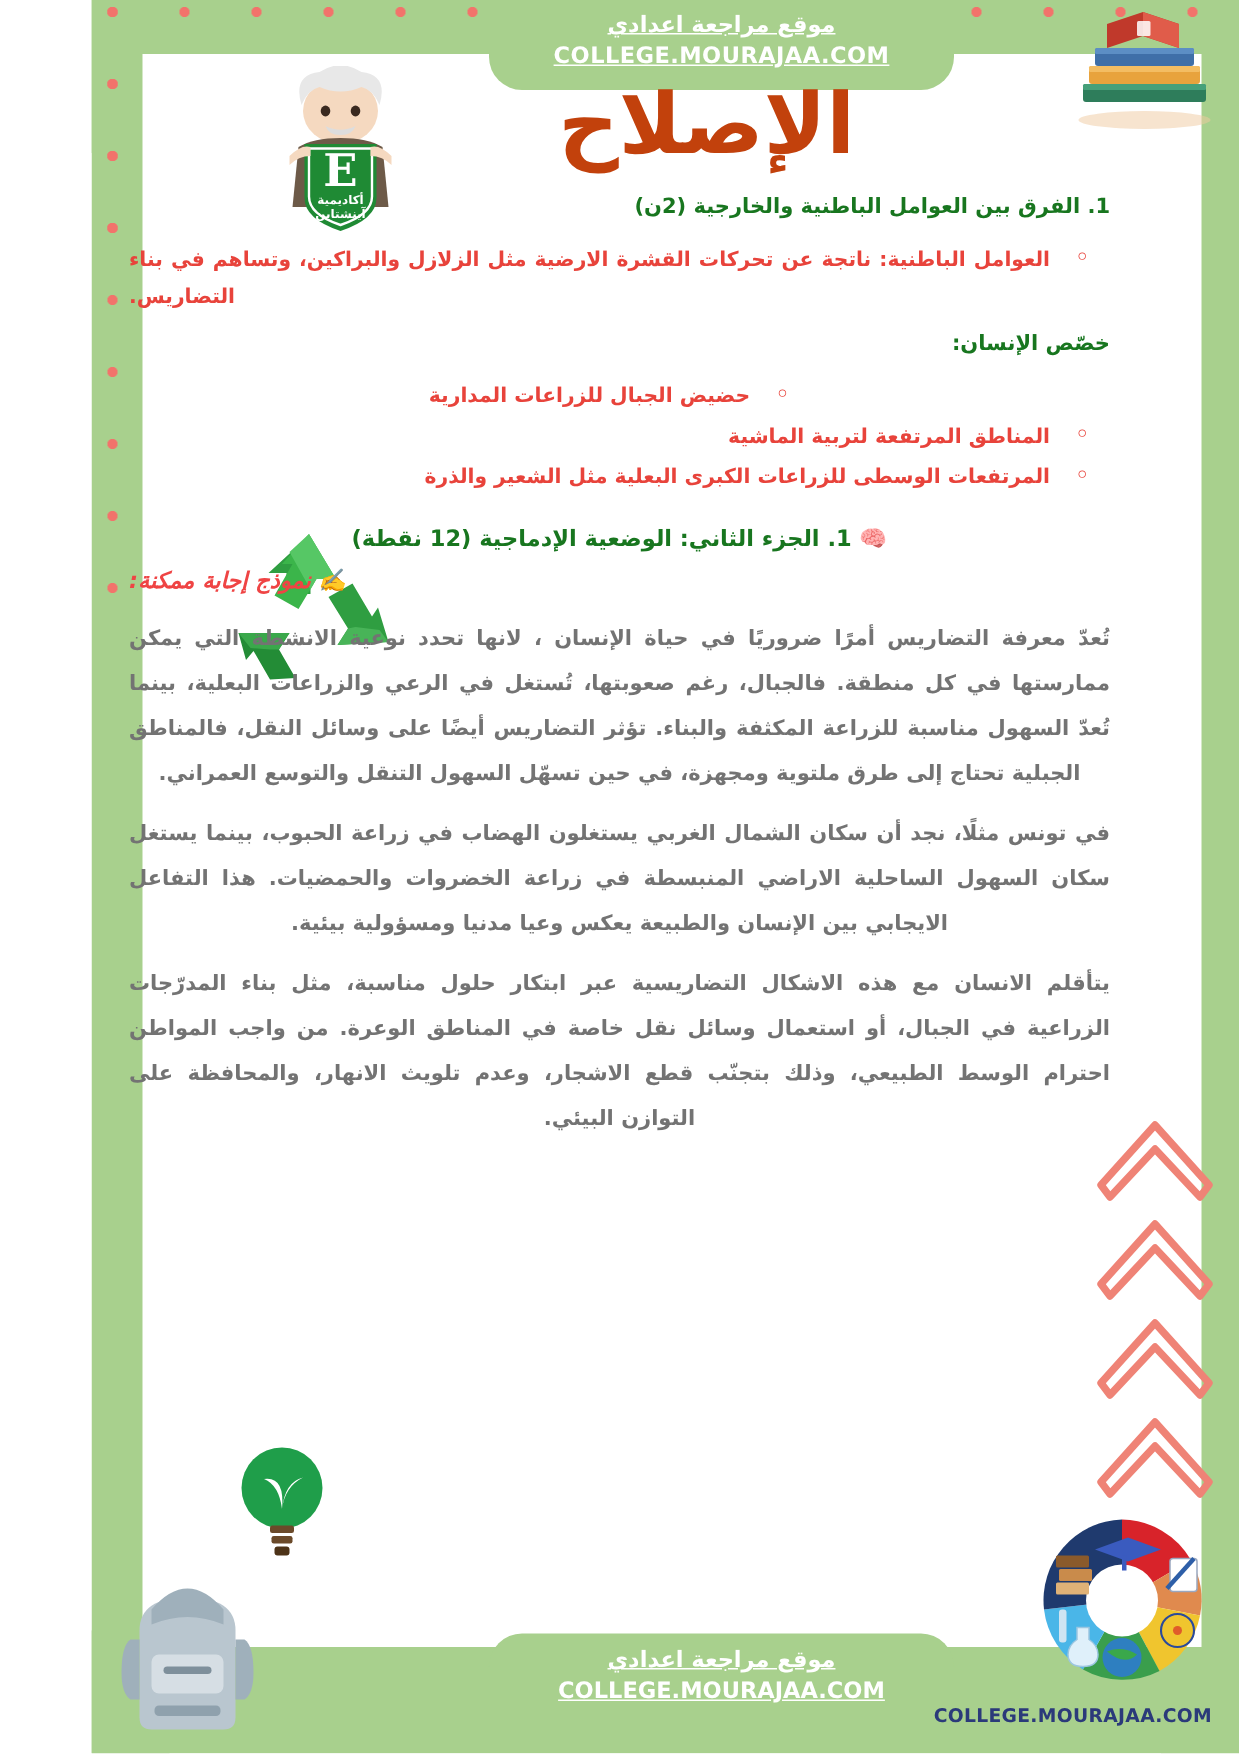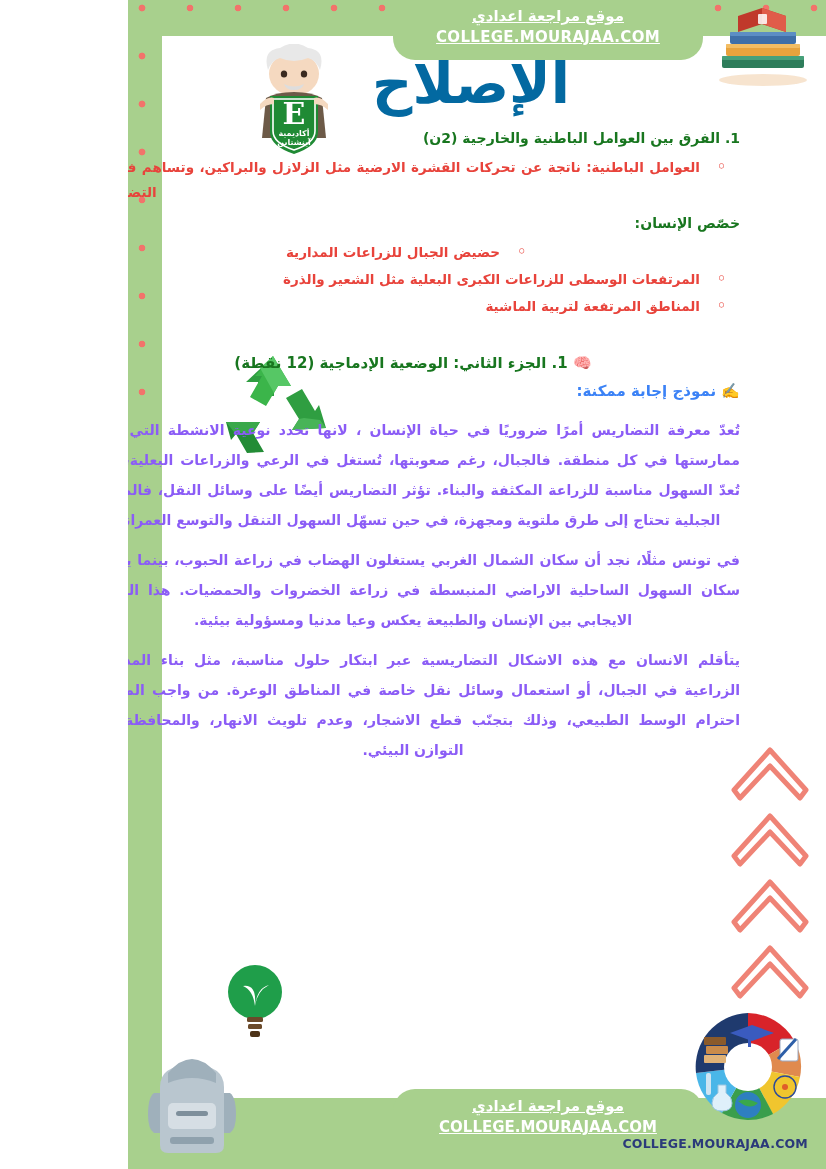--- a/index.html
+++ b/index.html
@@ -7,21 +7,21 @@
     margin: 0;
     padding: 0;
     background: #ffffff;
   }
   body {
     font-family: "DejaVu Sans", "Liberation Sans", sans-serif;
   }
 
   .page {
     position: relative;
-    width: 698px;
+    width: 765px;
     height: 1169px;
     overflow: hidden;
     background: #ffffff;
   }
 
   
   .frame-top {
     position: absolute;
     left: 0; top: 0;
     width: 826px; height: 102px;
@@ -125,21 +125,21 @@
     text-decoration: underline;
     line-height: 22px;
   }
 
   
   .title {
     position: absolute;
     right: 256px; top: 52px;
     font-size: 56px;
     font-weight: bold;
-    color: #0369a1;
+    color: #c2410c;
     line-height: 64px;
     white-space: nowrap;
   }
 
   
   .einstein {
     position: absolute;
     left: 118px; top: 44px;
     width: 96px; height: 112px;
   }
@@ -155,21 +155,21 @@
   .q-line {
     color: #18761f;
     font-weight: bold;
     font-size: 14px;
     line-height: 21px;
     margin: 0 0 6px 0;
   }
   .q-line.center { }
   .bullets {
     list-style: none;
-    margin: 0 0 8px 0;
+    margin: 12px 0 8px 0;
     padding: 0 26px 0 0;
   }
   .bullets li {
     position: relative;
     color: #e8433b;
     font-weight: bold;
     font-size: 13.5px;
     line-height: 25px;
     text-align: justify;
     text-align-last: left;
@@ -191,34 +191,35 @@
   .bullets.indented {
     padding-right: 26px;
   }
 
   .section-head {
     color: #18761f;
     font-weight: bold;
     font-size: 15px;
     line-height: 24px;
     text-align: center;
-    margin: 32px 0 0 0;
+    margin: 16px 0 0 0;
   }
   .section-sub {
-    color: #3b82f6;
+    color: #ef4444;
     font-weight: bold;
     font-size: 15px;
     line-height: 24px;
-    text-align: right;
+    text-align: left;
     margin: 4px 0 12px 0;
+    font-style: italic;
   }
   .emoji { font-size: 15px; }
 
   .para {
-    color: #8b5cf6;
+    color: #737373;
     font-weight: bold;
     font-size: 14px;
     line-height: 30px;
     text-align: justify;
     text-align-last: center;
     margin: 0 0 10px 0;
     direction: rtl;
   }
 
   
@@ -349,22 +350,22 @@
     <p class="q-line">1. الفرق بين العوامل الباطنية والخارجية (2ن)</p>
 
     <ul class="bullets">
       <li>العوامل الباطنية: ناتجة عن تحركات القشرة الارضية مثل الزلازل والبراكين، وتساهم في بناء التضاريس.</li>
     </ul>
 
     <p class="q-line center">خصّص الإنسان:</p>
 
     <ul class="bullets rl indented" style="text-align:center;">
       <li style="display:inline-block;">حضيض الجبال للزراعات المدارية</li>
+      <li style="display:block;">المناطق المرتفعة لتربية الماشية</li>
       <li style="display:block;">المرتفعات الوسطى للزراعات الكبرى البعلية مثل الشعير والذرة</li>
-      <li style="display:block;">المناطق المرتفعة لتربية الماشية</li>
     </ul>
 
     <p class="section-head">
       <span class="emoji">🧠</span>
       <span>1. الجزء الثاني: الوضعية الإدماجية (12 نقطة)</span>
     </p>
     <p class="section-sub">
       <span class="emoji">✍️</span>
       <span>نموذج إجابة ممكنة:</span>
     </p>

